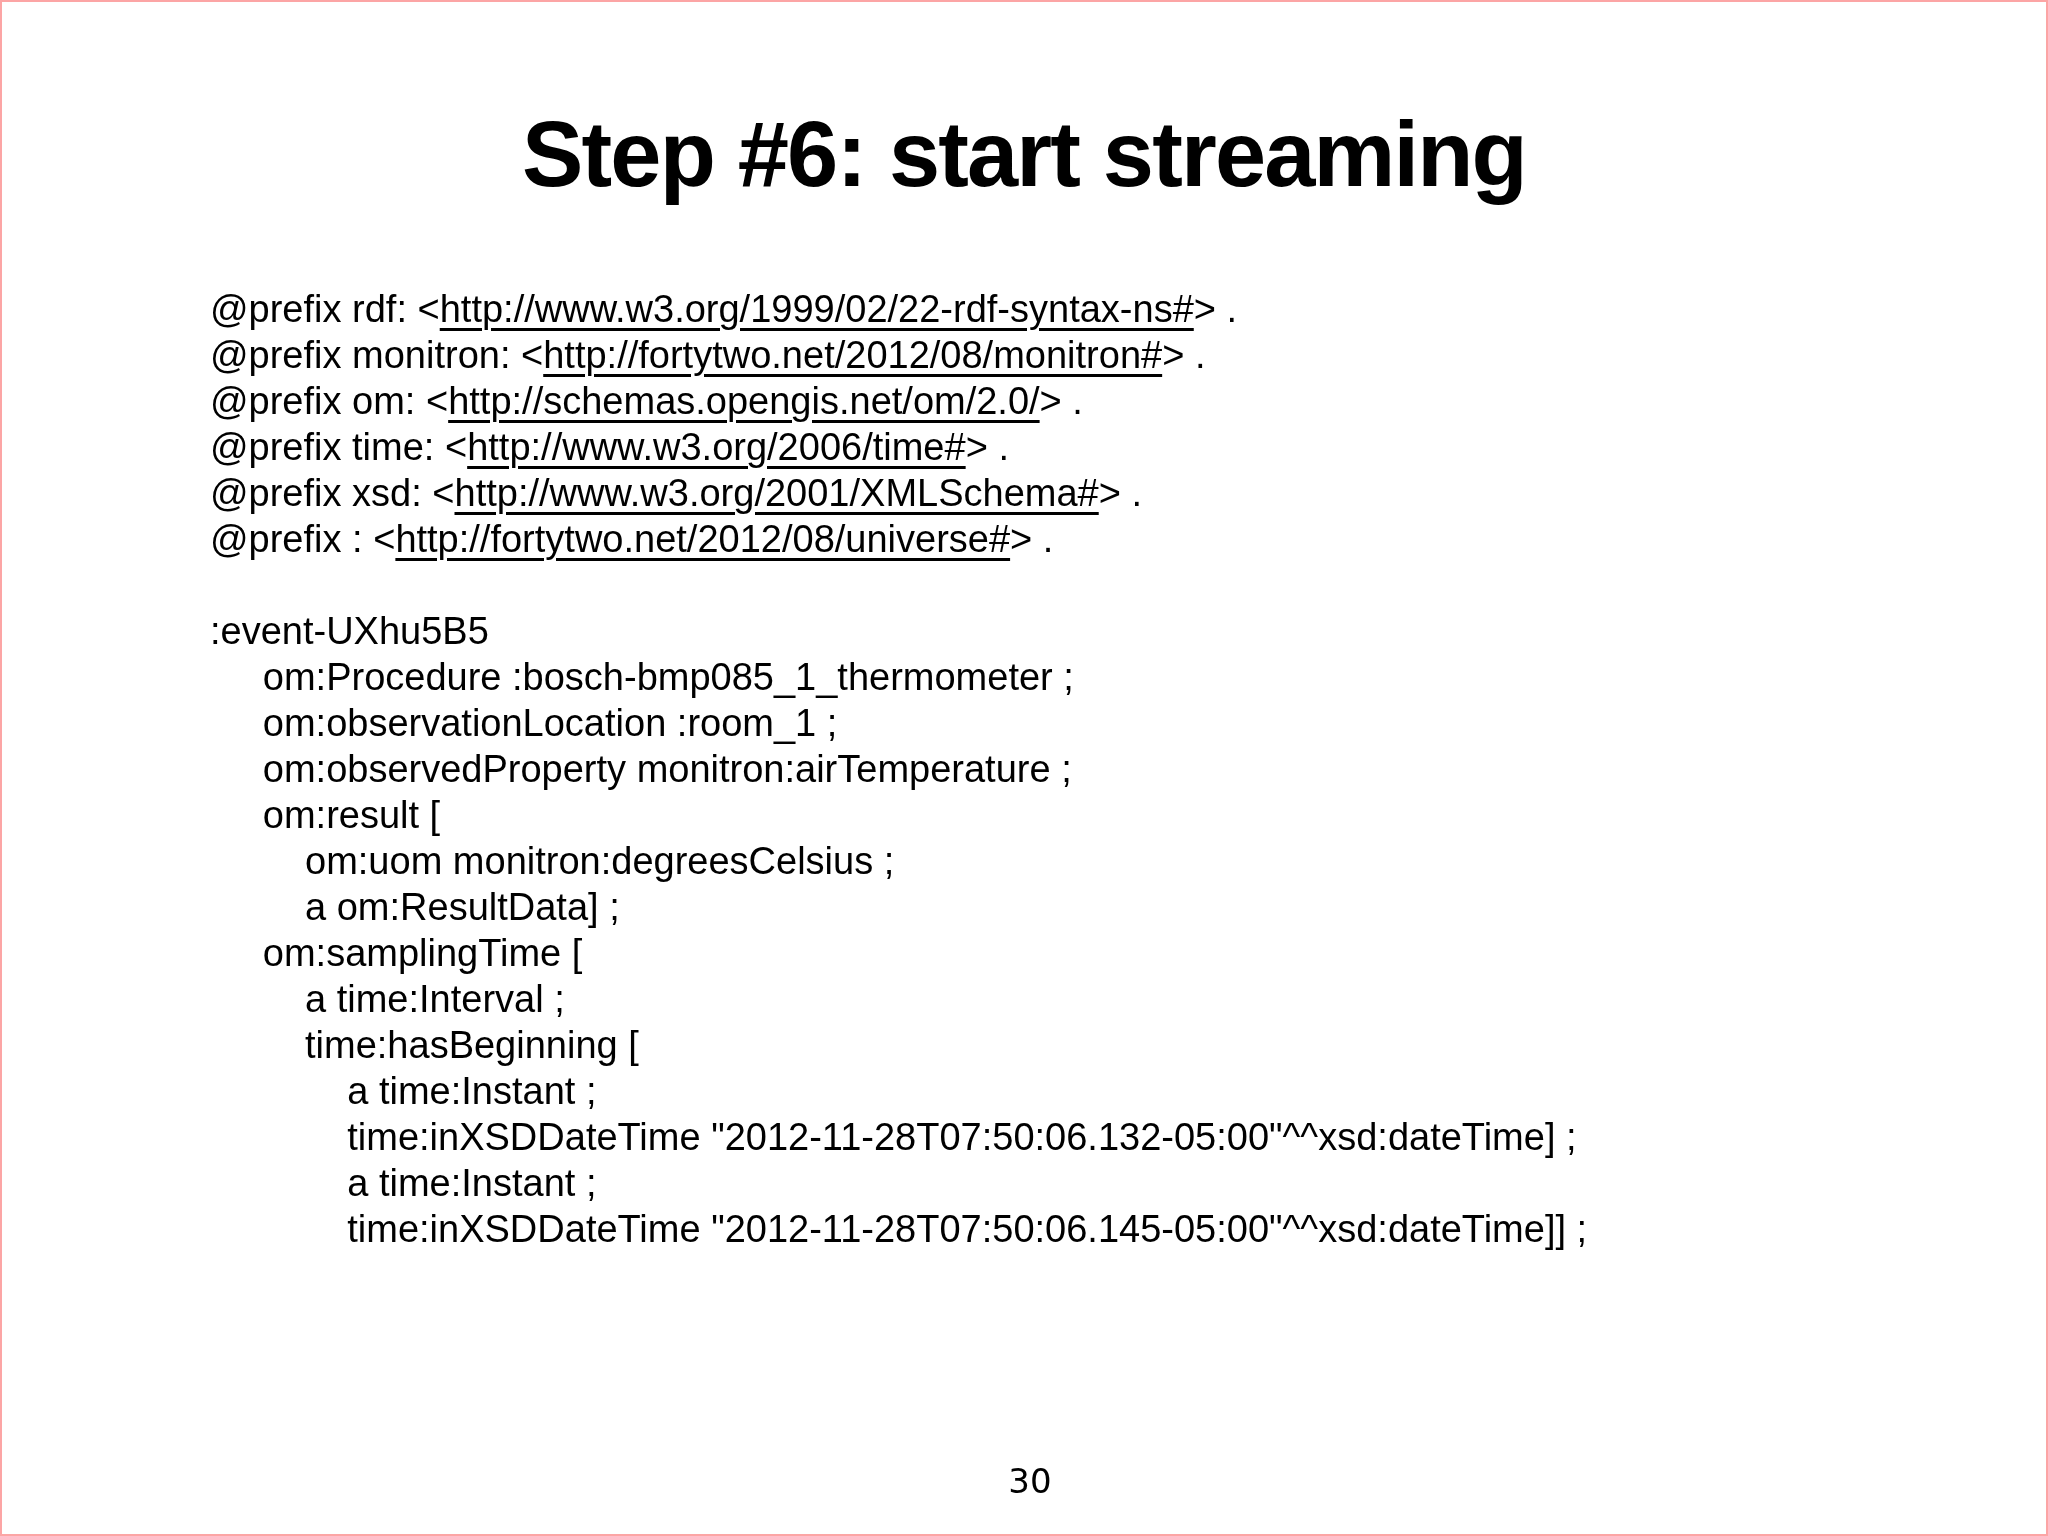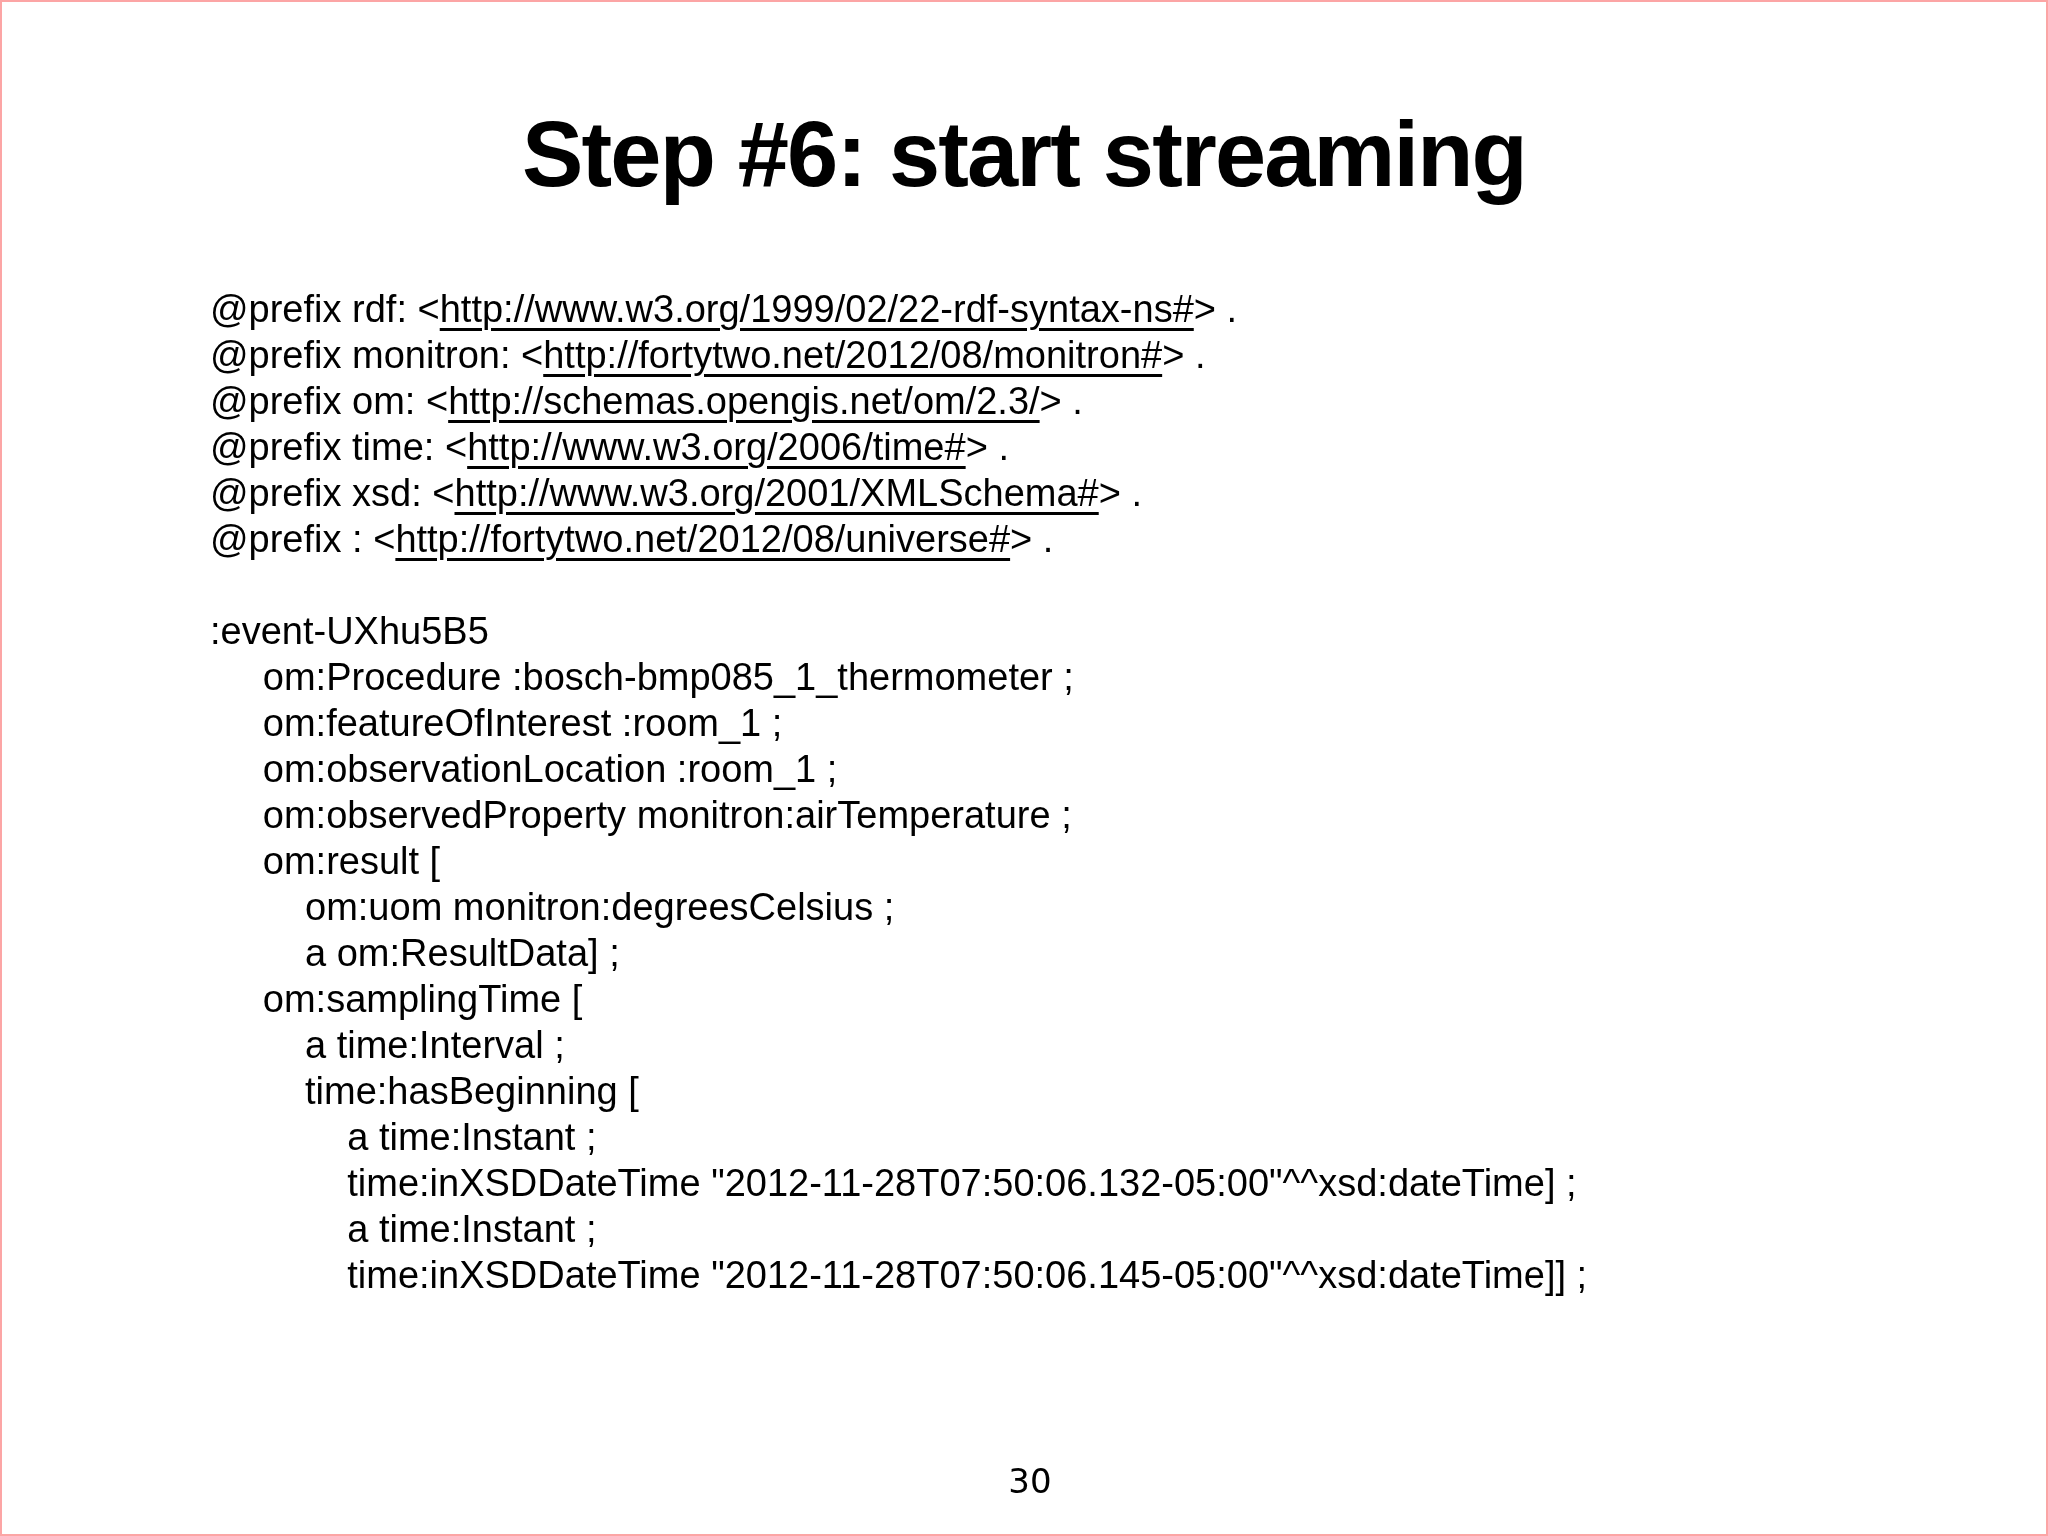--- a/index.html
+++ b/index.html
@@ -70,33 +70,32 @@
 <div class="slide">
 
   <h1 class="slide-title">Step #6: start streaming</h1>
 
   <div class="code-block">
 
     <div class="code-line"><span>@prefix rdf: &lt;</span><span class="url-link">http://www.w3.org/1999/02/22-rdf-syntax-ns#</span><span>&gt; .</span></div>
 
     <div class="code-line"><span>@prefix monitron: &lt;</span><span class="url-link">http://fortytwo.net/2012/08/monitron#</span><span>&gt; .</span></div>
 
-    <div class="code-line"><span>@prefix om: &lt;</span><span class="url-link">http://schemas.opengis.net/om/2.3/</span><span>&gt; .</span></div>
+    <div class="code-line"><span>@prefix om: &lt;</span><span class="url-link">http://schemas.opengis.net/om/2.0/</span><span>&gt; .</span></div>
 
     <div class="code-line"><span>@prefix time: &lt;</span><span class="url-link">http://www.w3.org/2006/time#</span><span>&gt; .</span></div>
 
     <div class="code-line"><span>@prefix xsd: &lt;</span><span class="url-link">http://www.w3.org/2001/XMLSchema#</span><span>&gt; .</span></div>
 
     <div class="code-line"><span>@prefix : &lt;</span><span class="url-link">http://fortytwo.net/2012/08/universe#</span><span>&gt; .</span></div>
 
     <div class="code-gap"></div>
 
     <div class="code-line">:event-UXhu5B5</div>
     <div class="code-line">     om:Procedure :bosch-bmp085_1_thermometer ;</div>
-    <div class="code-line">     om:featureOfInterest :room_1 ;</div>
     <div class="code-line">     om:observationLocation :room_1 ;</div>
     <div class="code-line">     om:observedProperty monitron:airTemperature ;</div>
     <div class="code-line">     om:result [</div>
     <div class="code-line">         om:uom monitron:degreesCelsius ;</div>
     <div class="code-line">         a om:ResultData] ;</div>
     <div class="code-line">     om:samplingTime [</div>
     <div class="code-line">         a time:Interval ;</div>
     <div class="code-line">         time:hasBeginning [</div>
     <div class="code-line">             a time:Instant ;</div>
     <div class="code-line">             time:inXSDDateTime "2012-11-28T07:50:06.132-05:00"^^xsd:dateTime] ;</div>

